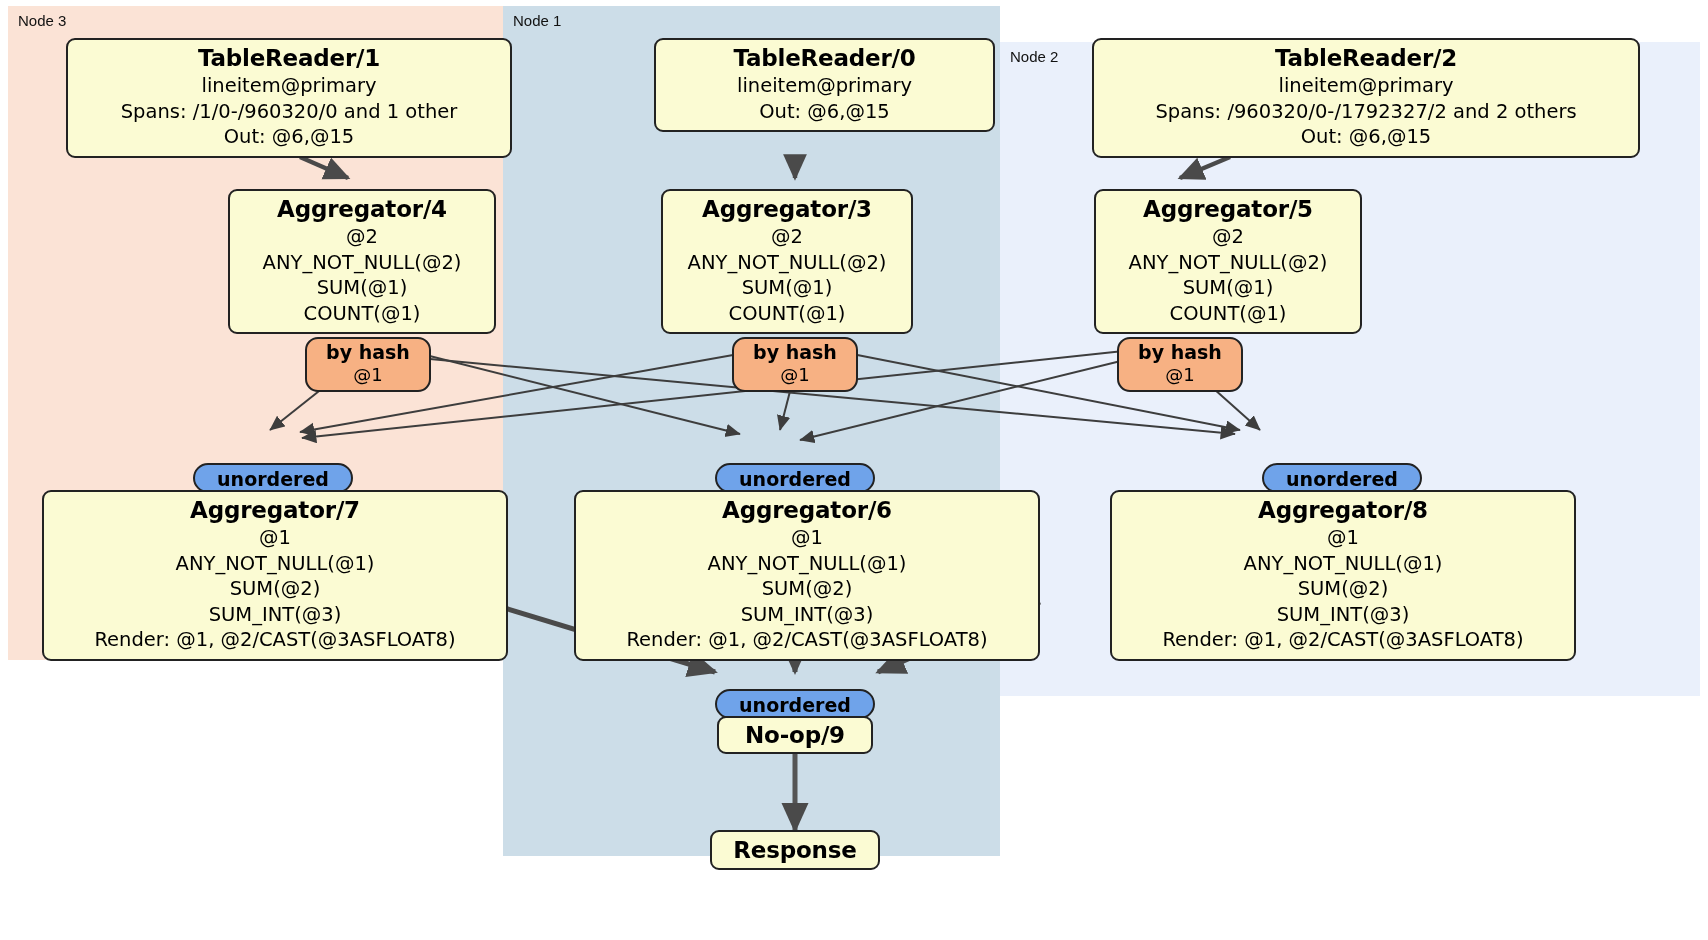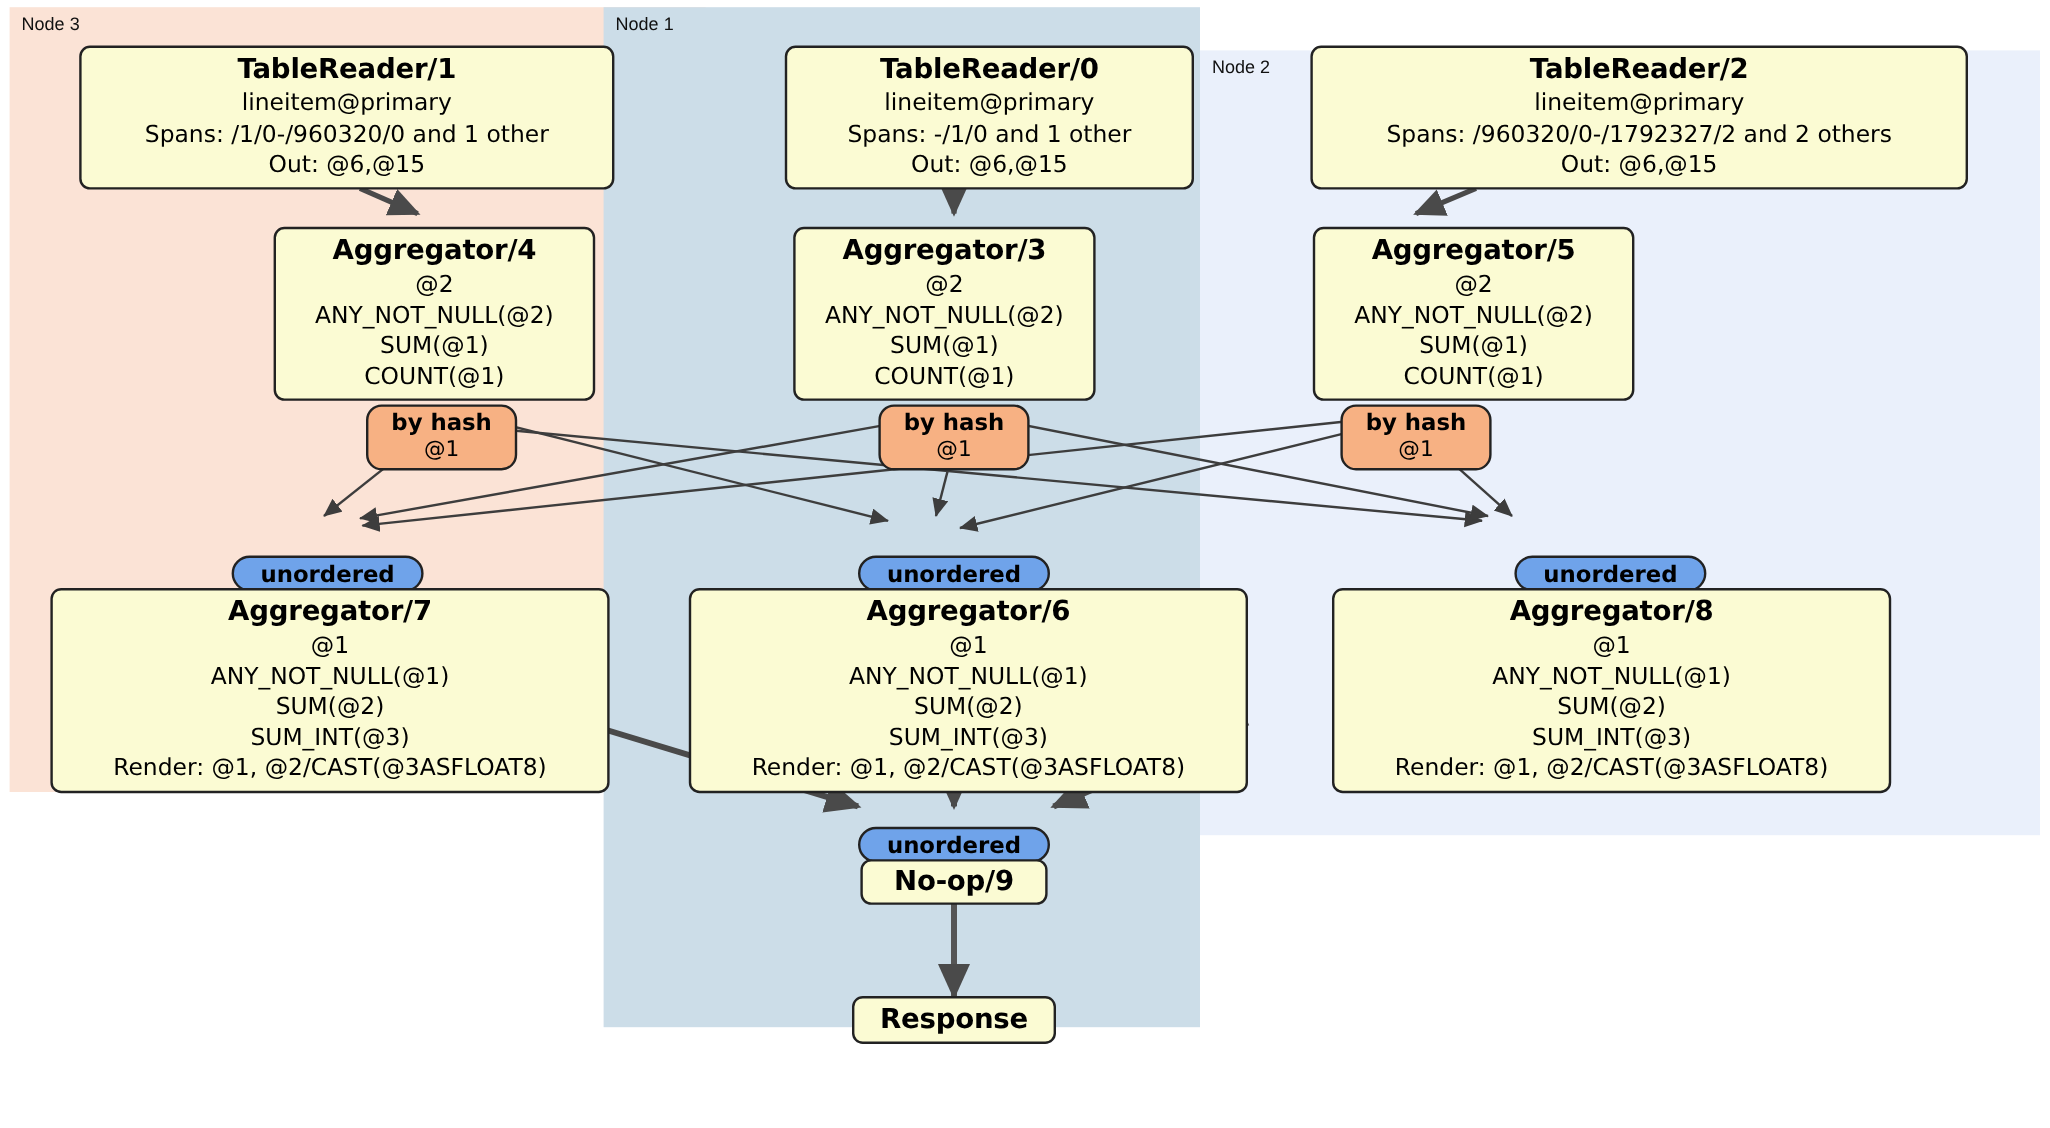--- a/index.html
+++ b/index.html
@@ -110,21 +110,20 @@
     <div class="ln">@1</div>
     <div class="ln">ANY_NOT_NULL(@1)</div>
     <div class="ln">SUM(@2)</div>
     <div class="ln">SUM_INT(@3)</div>
     <div class="ln">Render: @1, @2/CAST(@3ASFLOAT8)</div>
   </div>
 
   <div class="proc" id="tr0" style="left:638px;top:38px;width:341px;margin-left:16px;">
     <div class="ttl">TableReader/0</div>
     <div class="ln">lineitem@primary</div>
-    <div class="ln">Spans: -/1/0 and 1 other</div>
     <div class="ln">Out: @6,@15</div>
   </div>
 
   <div class="proc" id="agg3" style="left:661px;top:189px;width:252px;">
     <div class="ttl">Aggregator/3</div>
     <div class="ln">@2</div>
     <div class="ln">ANY_NOT_NULL(@2)</div>
     <div class="ln">SUM(@1)</div>
     <div class="ln">COUNT(@1)</div>
   </div>

